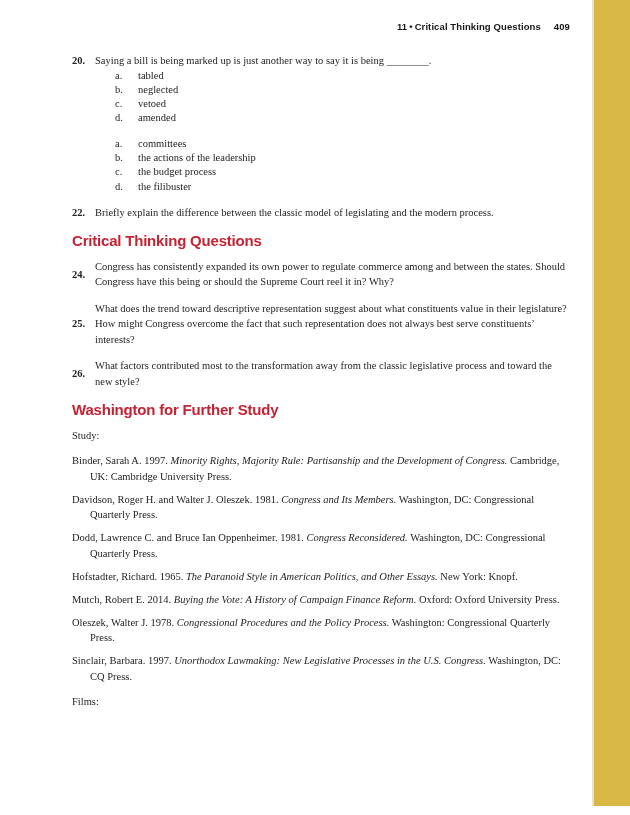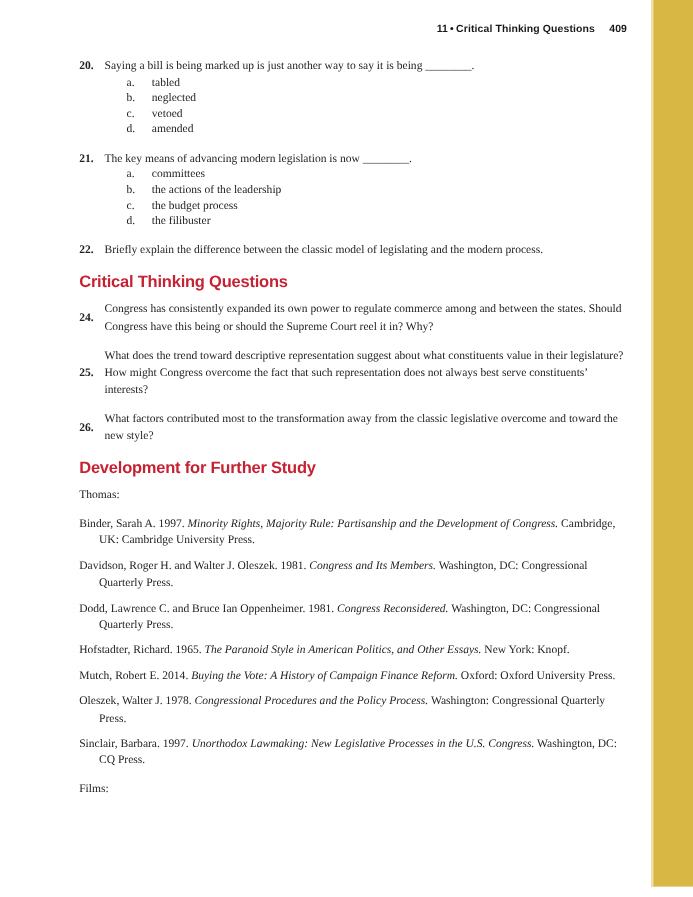--- a/index.html
+++ b/index.html
@@ -98,24 +98,20 @@
               <span class="optletter">c.</span>
               <span>vetoed</span>
             </div>
             <div class="opt">
               <span class="optletter">d.</span>
               <span>amended</span>
             </div>
           </div>
         </div>
         <div class="q">
-          <div class="qrow">
-            <span class="qnum">21.</span>
-            <span class="qtext">The key means of advancing modern legislation is now ________.</span>
-          </div>
           <div class="opts">
             <div class="opt">
               <span class="optletter">a.</span>
               <span>committees</span>
             </div>
             <div class="opt">
               <span class="optletter">b.</span>
               <span>the actions of the leadership</span>
             </div>
             <div class="opt">
@@ -147,28 +143,28 @@
         </div>
         <div class="q">
           <div class="qrow">
             <span class="qnum">25.</span>
             <span class="qtext">What does the trend toward descriptive representation suggest about what constituents value in their legislature? How might Congress overcome the fact that such representation does not always best serve constituents’ interests?</span>
           </div>
         </div>
         <div class="q">
           <div class="qrow">
             <span class="qnum">26.</span>
-            <span class="qtext">What factors contributed most to the transformation away from the classic legislative overcome and toward the new style?</span>
+            <span class="qtext">What factors contributed most to the transformation away from the classic legislative process and toward the new style?</span>
           </div>
         </div>
       </div>
 
-    <h2 class="red-heading">Development for Further Study</h2>
+    <h2 class="red-heading">Washington for Further Study</h2>
 
-    <p class="label-line">Thomas:</p>
+    <p class="label-line">Study:</p>
 
     <div>
         <div class="ref"><span>Binder, Sarah A. 1997. </span><i>Minority Rights, Majority Rule: Partisanship and the Development of Congress.</i><span> Cambridge, UK: Cambridge University Press.</span></div>
         <div class="ref"><span>Davidson, Roger H. and Walter J. Oleszek. 1981. </span><i>Congress and Its Members.</i><span> Washington, DC: Congressional Quarterly Press.</span></div>
         <div class="ref"><span>Dodd, Lawrence C. and Bruce Ian Oppenheimer. 1981. </span><i>Congress Reconsidered.</i><span> Washington, DC: Congressional Quarterly Press.</span></div>
         <div class="ref"><span>Hofstadter, Richard. 1965. </span><i>The Paranoid Style in American Politics, and Other Essays.</i><span> New York: Knopf.</span></div>
         <div class="ref"><span>Mutch, Robert E. 2014. </span><i>Buying the Vote: A History of Campaign Finance Reform.</i><span> Oxford: Oxford University Press.</span></div>
         <div class="ref"><span>Oleszek, Walter J. 1978. </span><i>Congressional Procedures and the Policy Process.</i><span> Washington: Congressional Quarterly Press.</span></div>
         <div class="ref"><span>Sinclair, Barbara. 1997. </span><i>Unorthodox Lawmaking: New Legislative Processes in the U.S. Congress.</i><span> Washington, DC: CQ Press.</span></div>
       </div>

